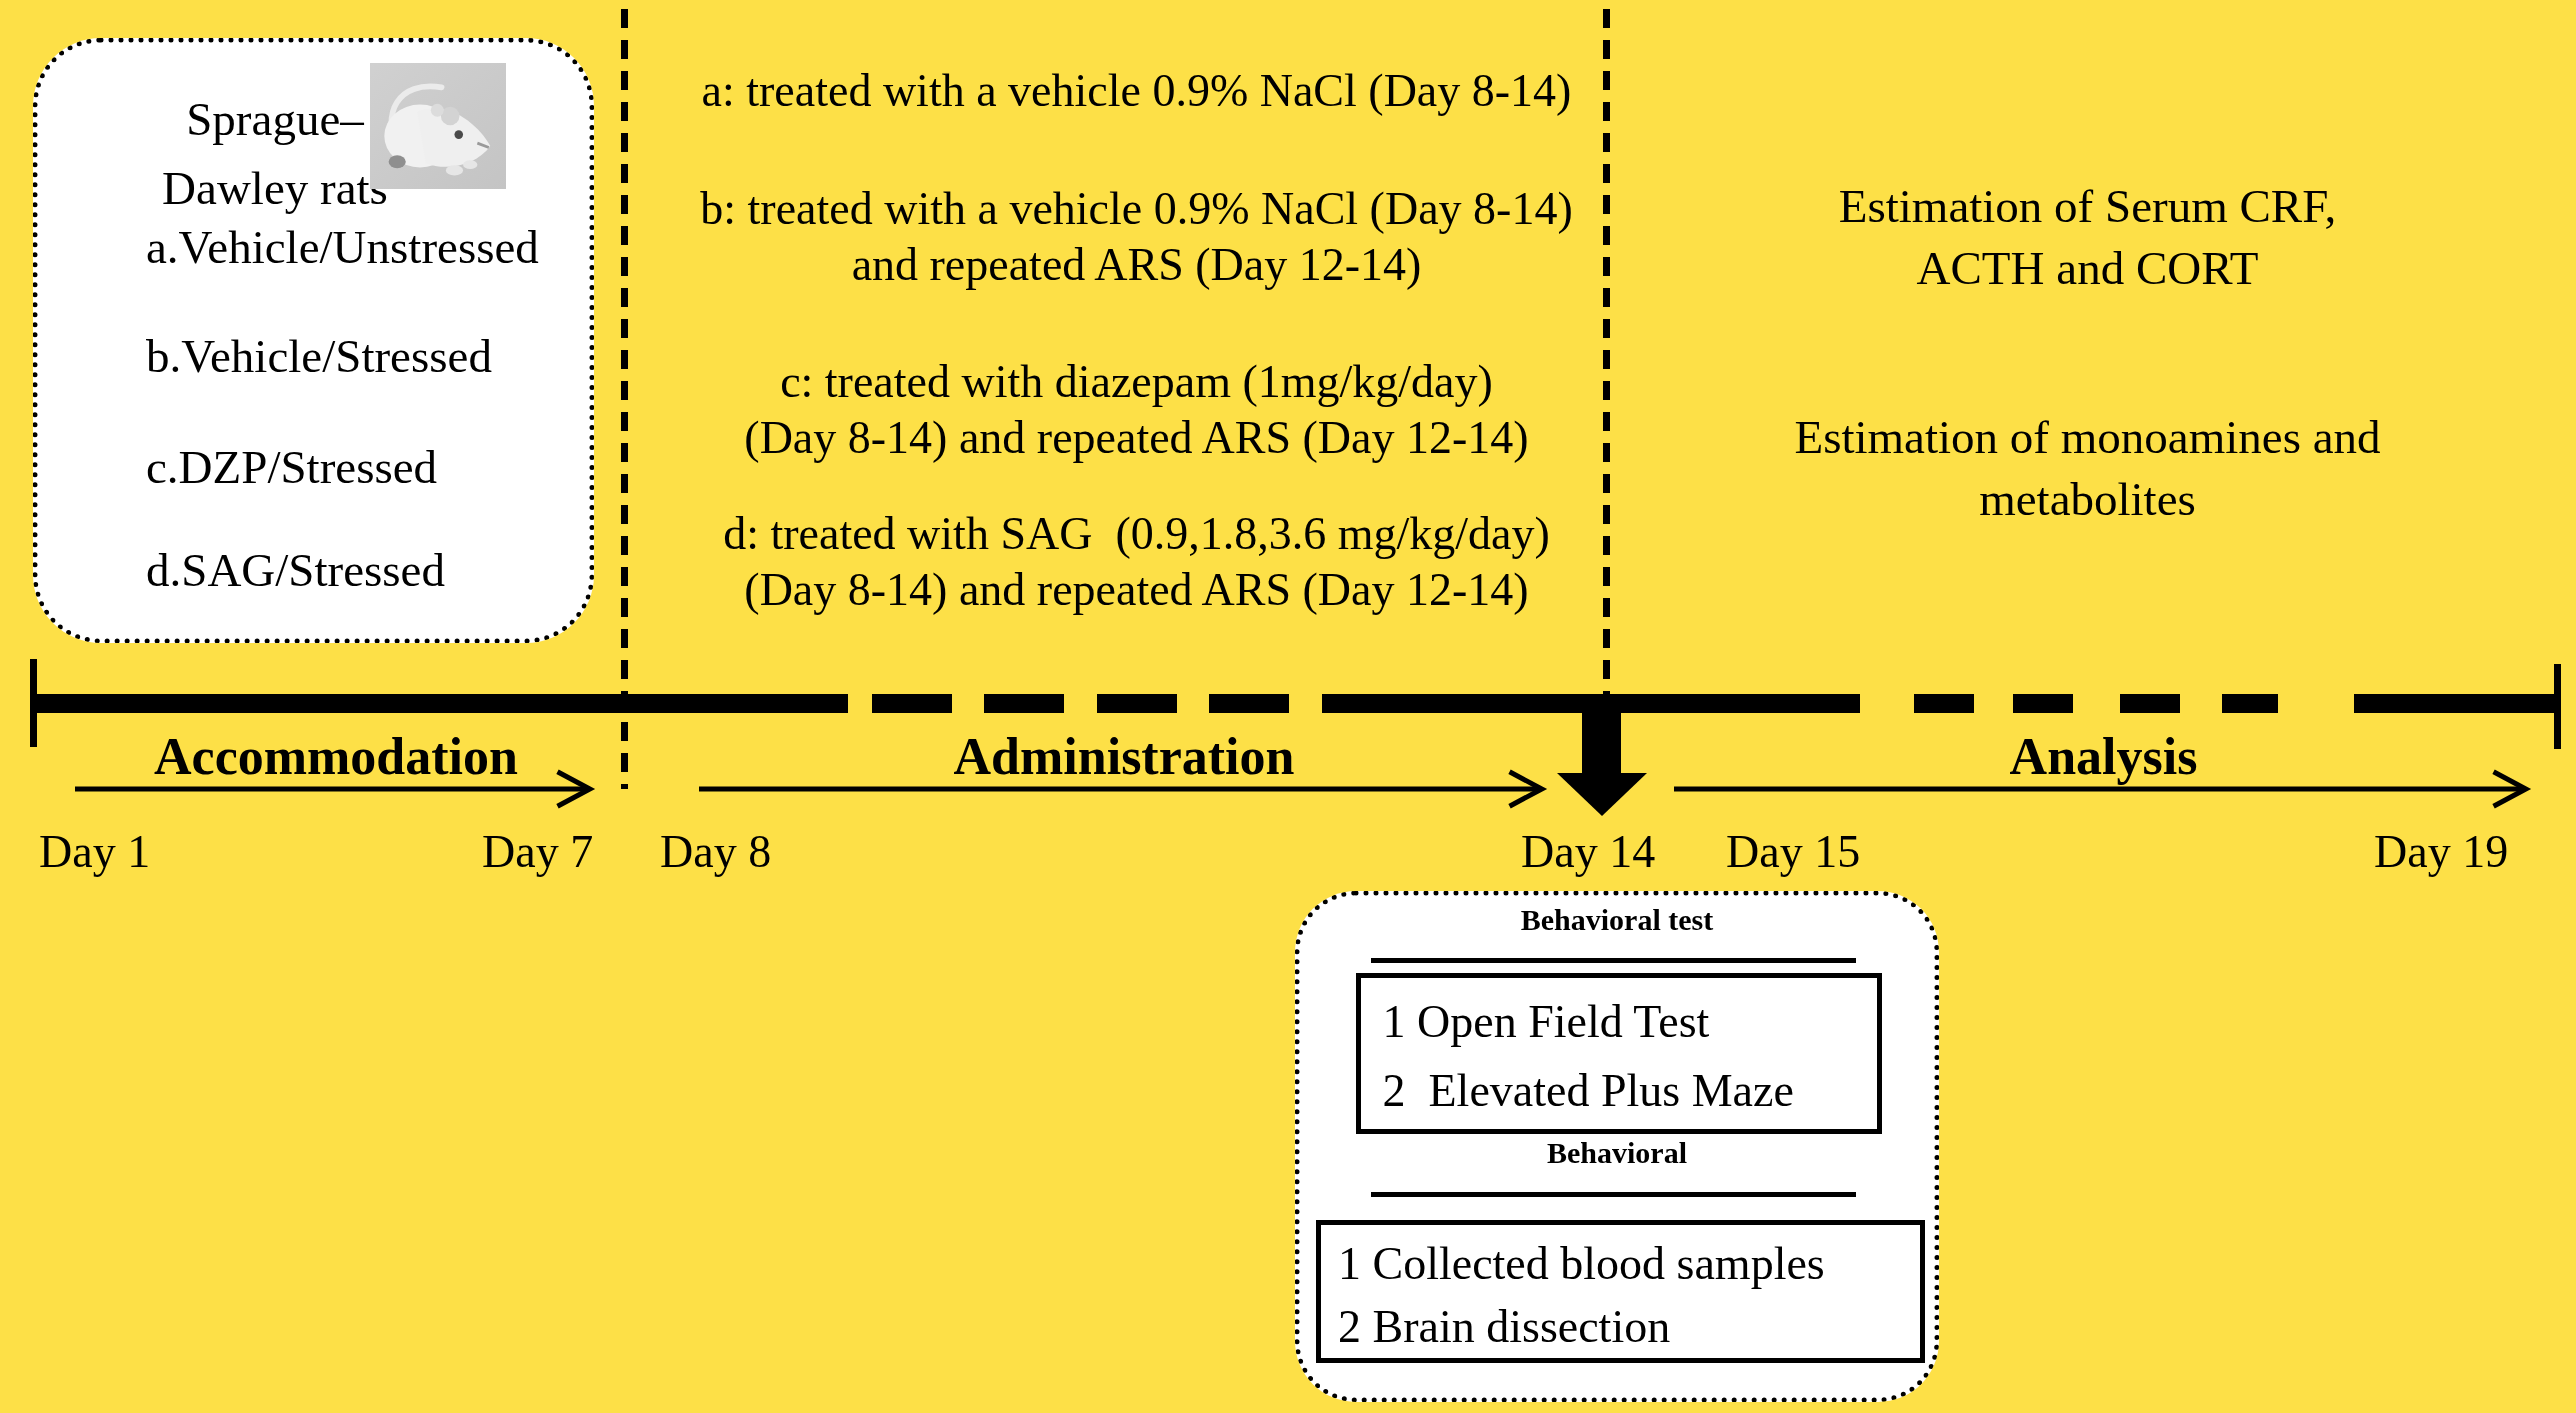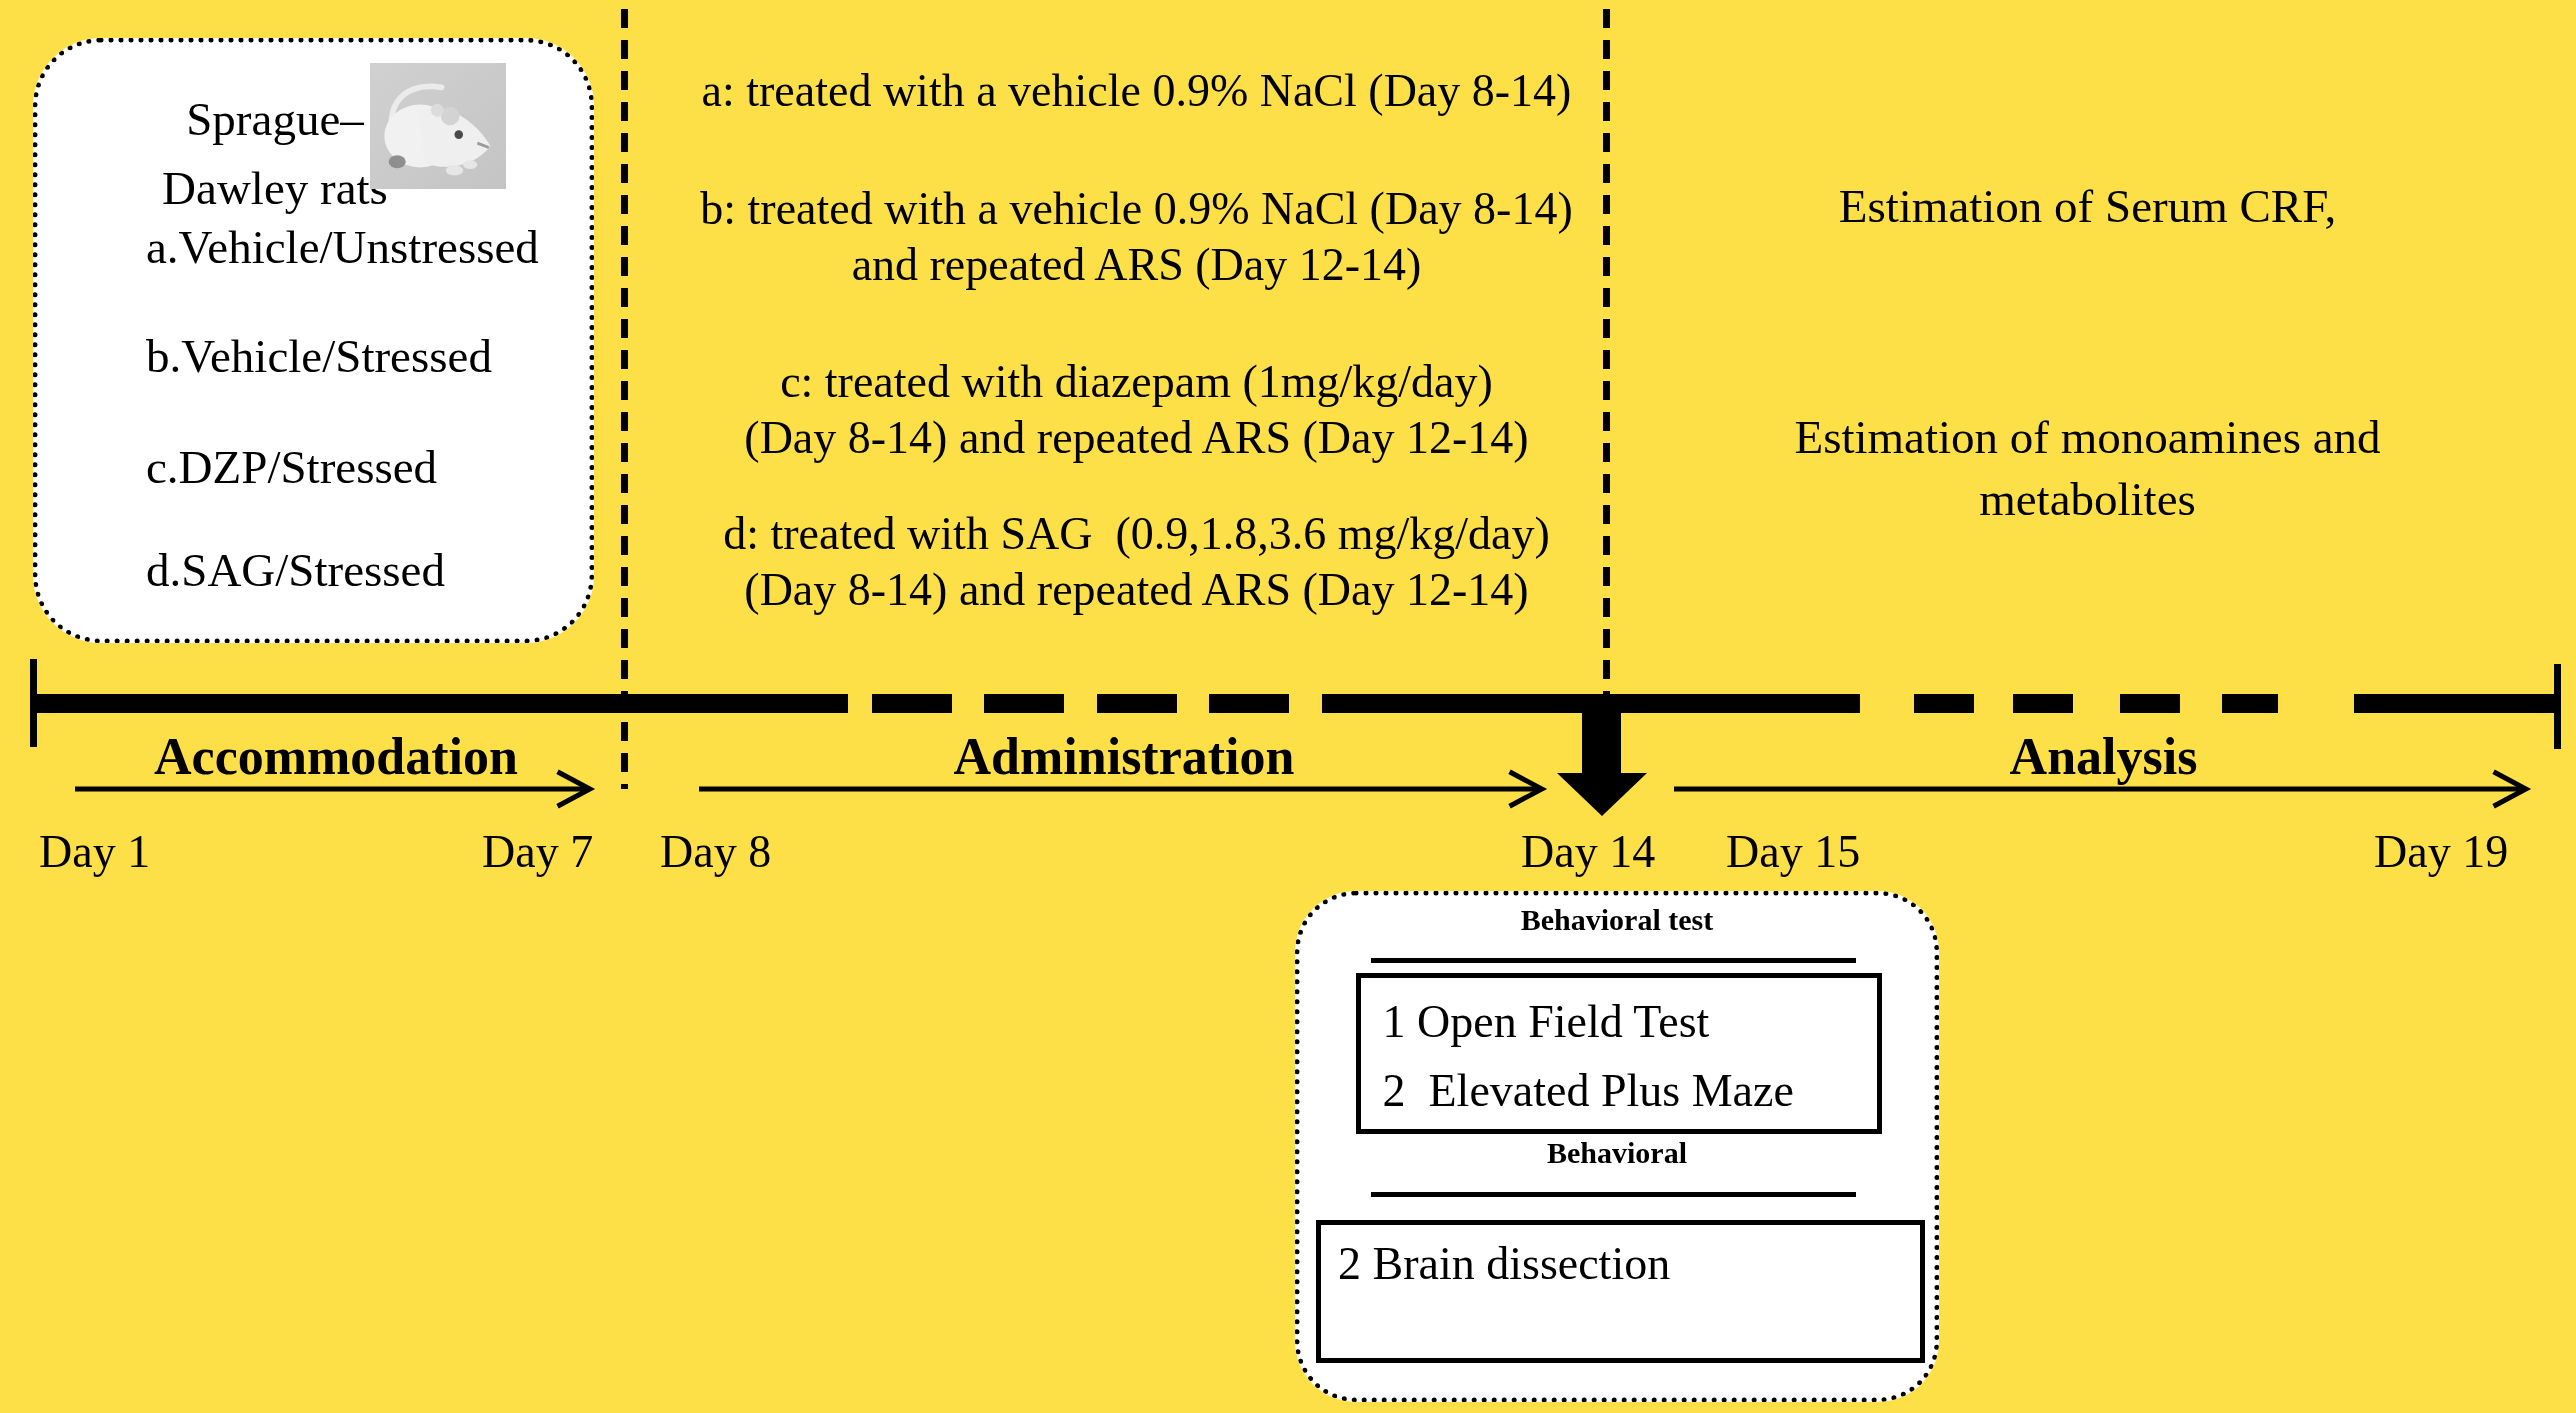--- a/index.html
+++ b/index.html
@@ -108,20 +108,21 @@
     <div class="pre">c: treated with diazepam (1mg/kg/day)</div>
     <div class="pre">(Day 8-14) and repeated ARS (Day 12-14)</div>
   </div>
   <div class="abs treatment" style="top:506px">
     <div class="pre">d: treated with SAG  (0.9,1.8,3.6 mg/kg/day)</div>
     <div class="pre">(Day 8-14) and repeated ARS (Day 12-14)</div>
   </div>
 
   <div class="abs note" style="top:175px">
     <div>Estimation of Serum CRF,</div>
+    <div>ACTH and CORT</div>
   </div>
   <div class="abs note" style="top:406px">
     <div>Estimation of monoamines and</div>
     <div>metabolites</div>
   </div>
 
   <div class="abs bar-cap" style="left:30px;top:659px;height:88px"></div>
   <div class="abs bar-cap" style="left:2554px;top:664px;height:85px"></div>
 
   <div class="abs bar-seg" style="left:33px;width:815px"></div>
@@ -170,18 +171,19 @@
 
     <div class="abs ev-panel" id="ev-panel1">
       <div class="pre">1 Open Field Test</div>
       <div class="pre">2  Elevated Plus Maze</div>
     </div>
 
     <div class="abs ev-title" style="top:240px">Behavioral</div>
     <div class="abs ev-underline" style="top:296px"></div>
 
     <div class="abs ev-panel" id="ev-panel2">
+      <div class="pre">1 Collected blood samples</div>
       <div class="pre">2 Brain dissection</div>
     </div>
   </div>
 
 </div>
 
 
 </body></html>

